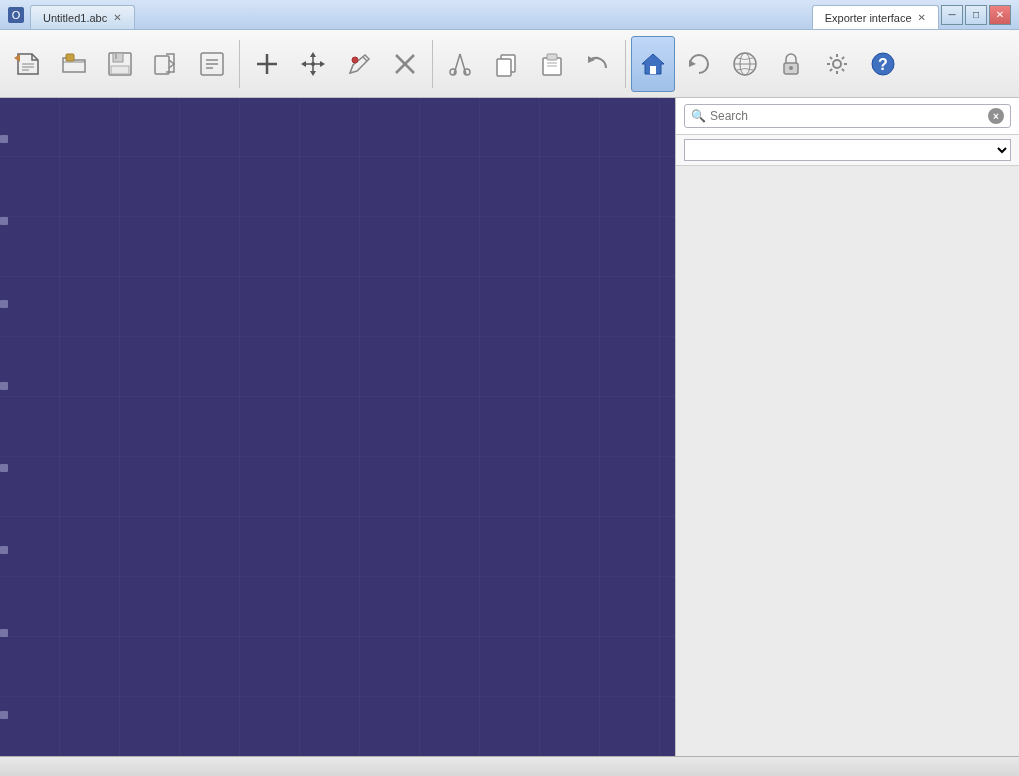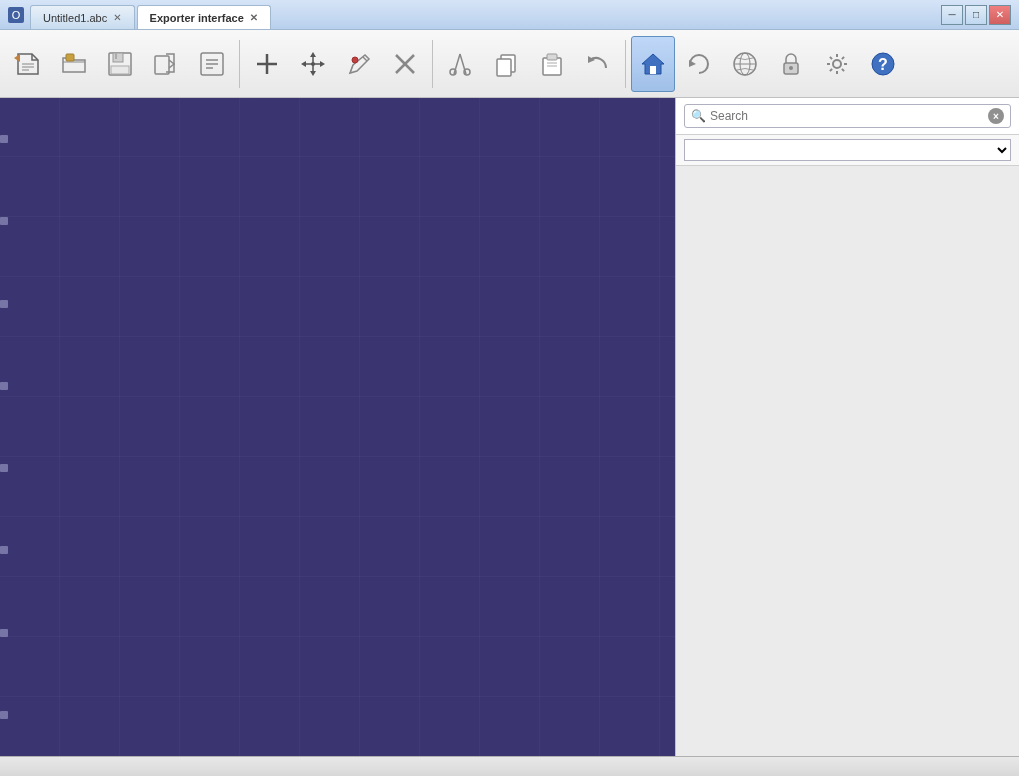--- a/index.html
+++ b/index.html
@@ -31,39 +31,39 @@
       display: flex;
       align-items: center;
       justify-content: center;
       font-size: 12px;
     }
     .title-bar-tabs {
       display: flex;
       flex: 1;
       align-items: flex-end;
       height: 100%;
+      justify-content: space-between;
     }
     .title-bar-tab {
       background: linear-gradient(to bottom, #e8f0f8, #c8dcf0);
       border: 1px solid #a0b8d0;
       border-bottom: none;
       padding: 3px 12px;
       height: 24px;
       display: flex;
       align-items: center;
       font-size: 11px;
       color: #333;
       cursor: pointer;
       margin-right: 2px;
       border-radius: 3px 3px 0 0;
     }
     .title-bar-tab.active {
       background: #ffffff;
       z-index: 1;
-      font-weight: bold;
     }
     .title-bar-tab .tab-close {
       margin-left: 6px;
       font-size: 10px;
       color: #666;
       cursor: pointer;
     }
     .window-controls {
       display: flex;
       gap: 2px;

